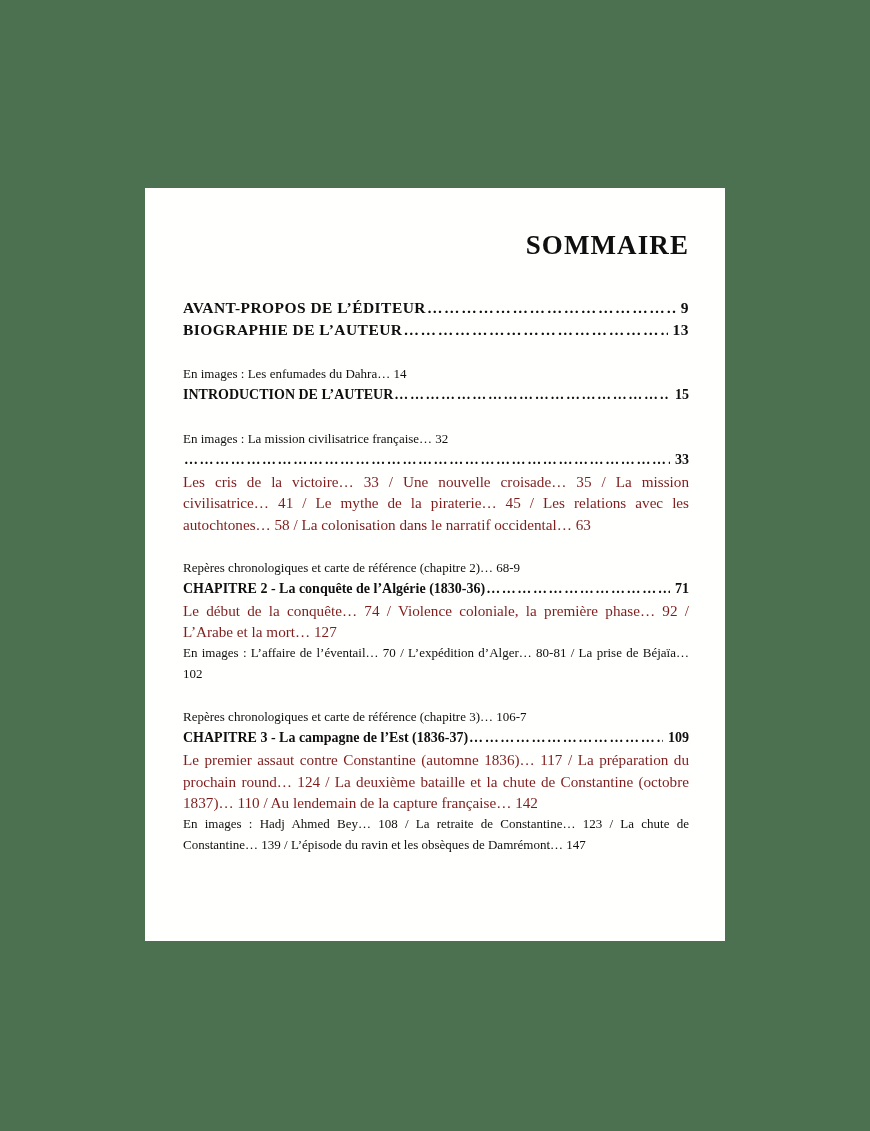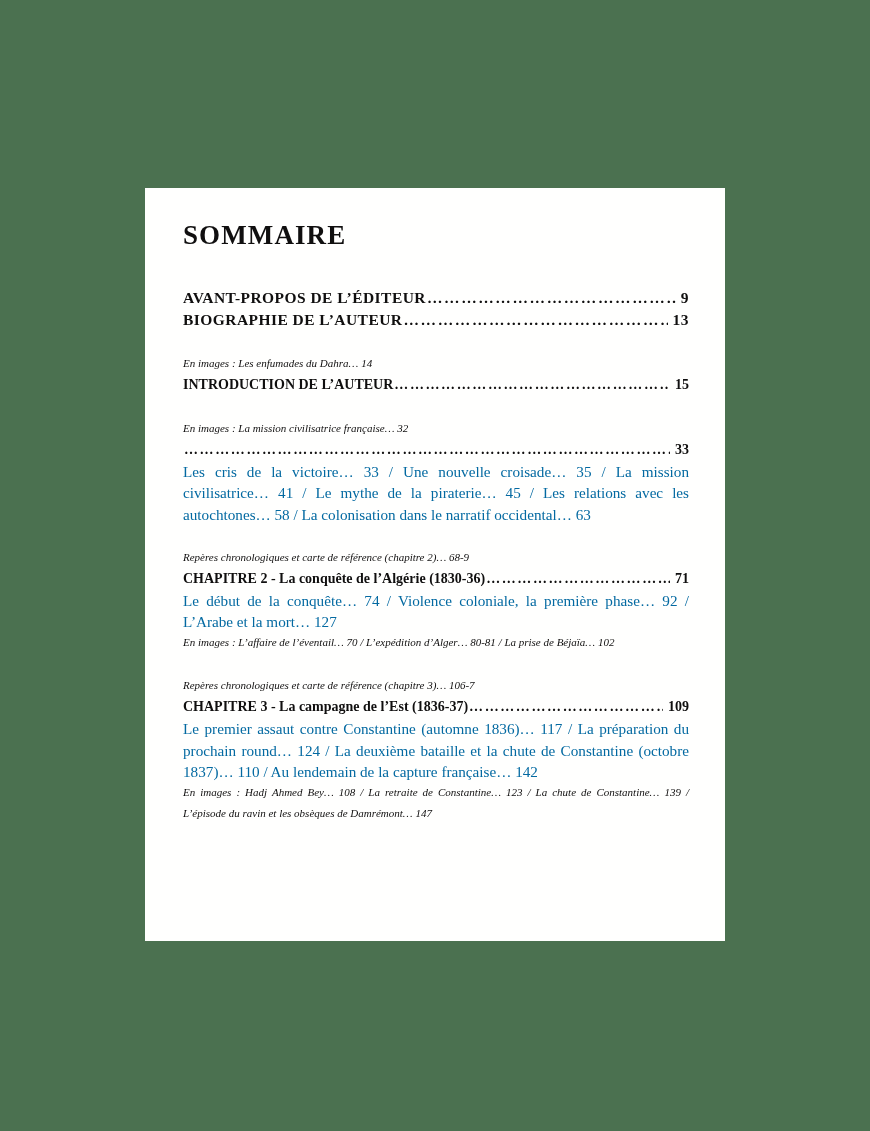--- a/index.html
+++ b/index.html
@@ -25,27 +25,27 @@
   }
 
   #page-inner {
     position: absolute;
     left: 38px;
     top: 0;
     width: 506px;
   }
 
   .toc-title {
-    text-align: left;
+    text-align: right;
     font-size: 27px;
     font-weight: bold;
     letter-spacing: 1.1px;
     color: #100f0f;
     margin: 0;
-    padding-top: 32px;
+    padding-top: 42px;
     font-family: "Liberation Serif", "DejaVu Serif", serif;
   }
 
   
   .block {
     margin-top: 22px;
   }
 
   
   .fm-line {
@@ -89,33 +89,32 @@
     letter-spacing: 1.6px;
     margin-left: 1px;
   }
   .ch-line .pg {
     flex: 0 0 auto;
     padding-left: 5px;
   }
 
   
   .it-line {
-    font-style: italic;
-    font-size: 11px;
+    font-size: 13px;
     line-height: 21px;
     color: #100f0f;
     text-align: justify;
     margin: 0;
   }
 
   
   .sub-par {
     font-size: 15.2px;
     line-height: 21.3px;
-    color: #0369a1;
+    color: #7f1d1d;
     text-align: justify;
     margin: 0;
     -webkit-hyphens: none;
     hyphens: none;
   }
 </style>
 </head>
 <body>
 
 <div id="page">

